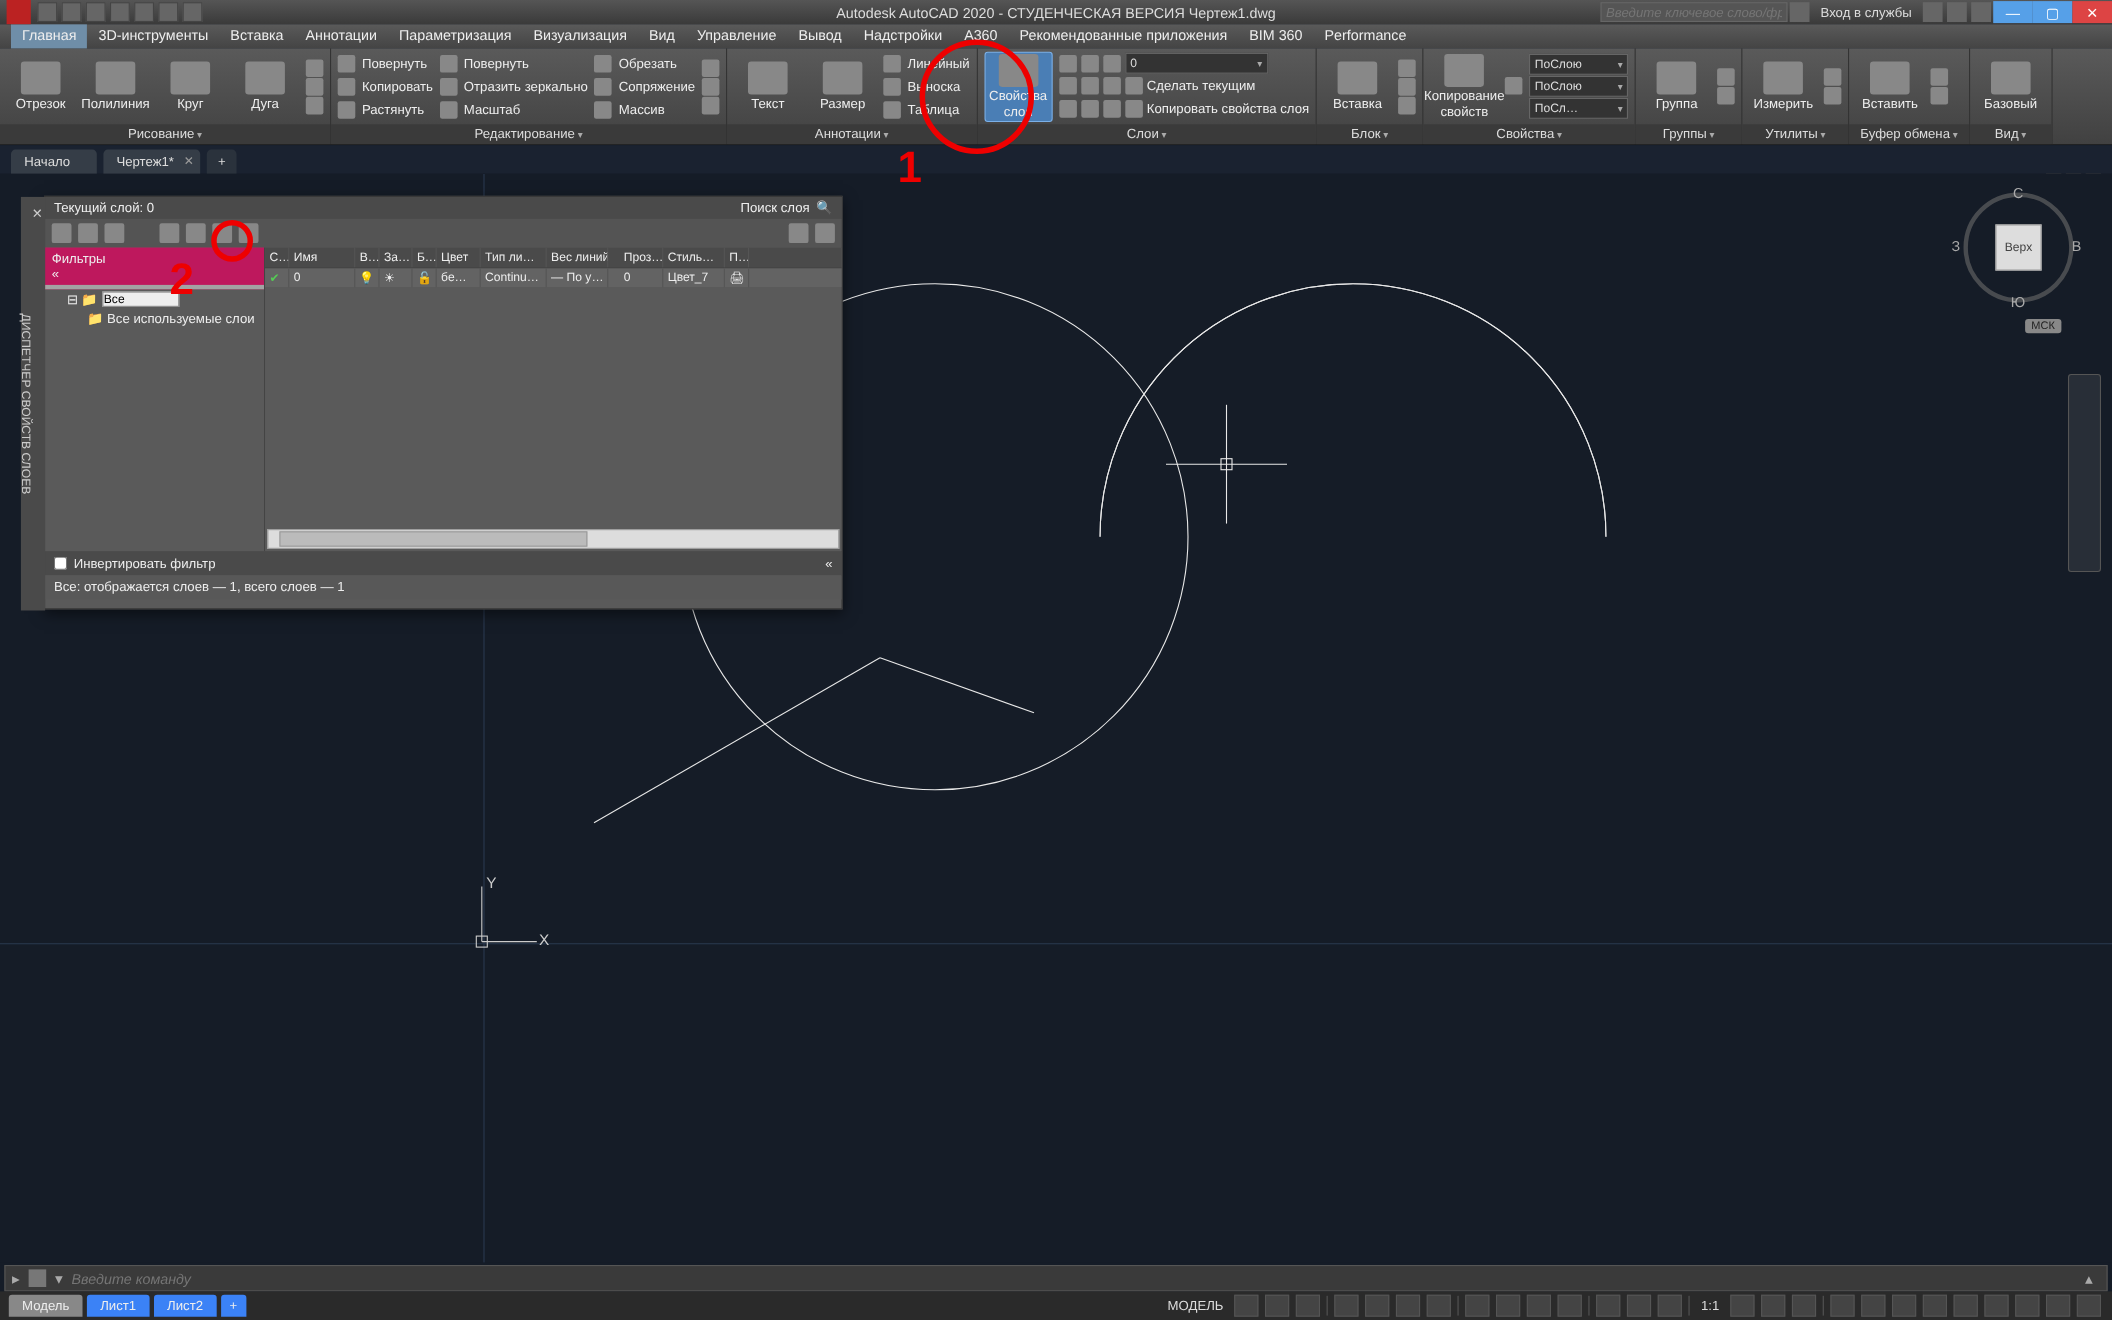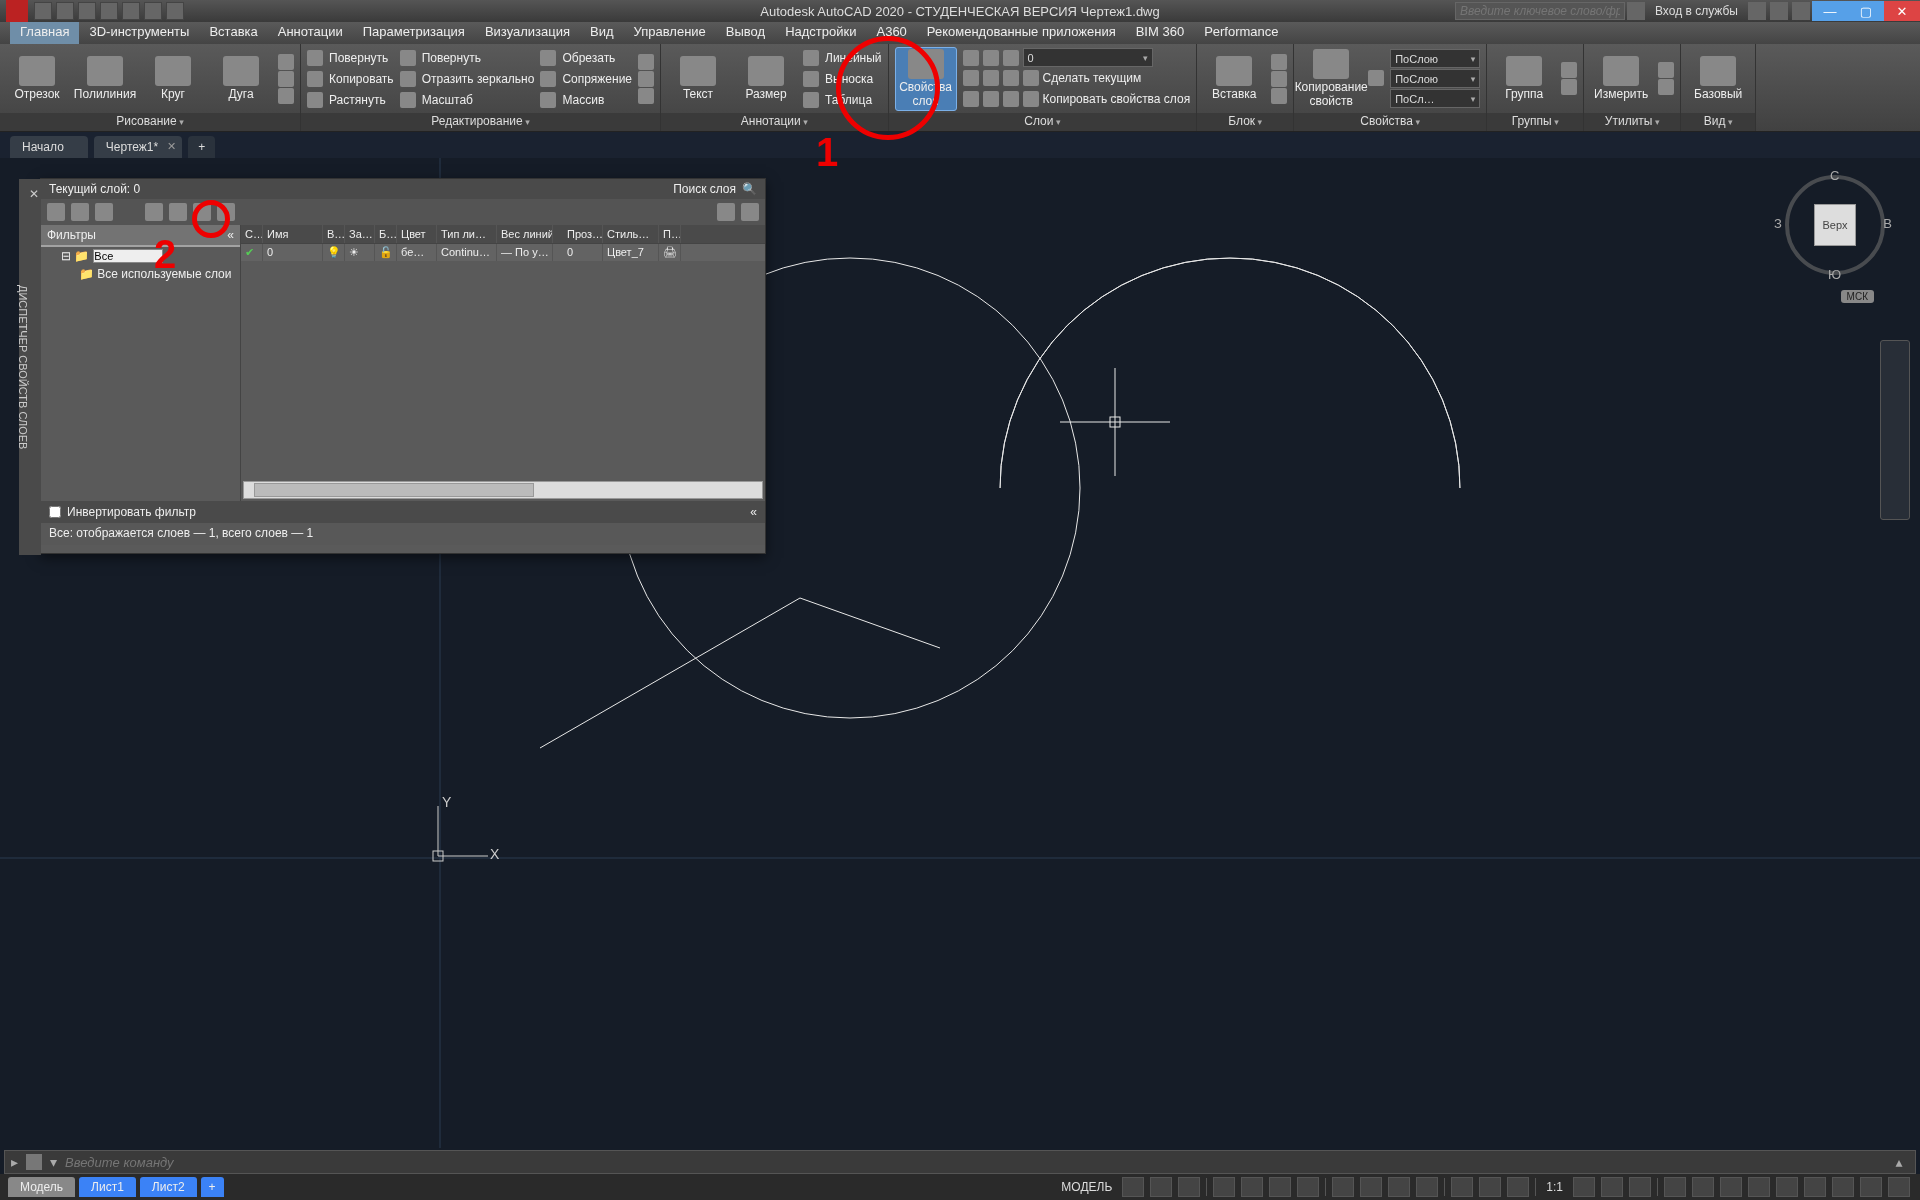--- a/index.html
+++ b/index.html
@@ -83,21 +83,21 @@
 .palette .side { position: absolute; left: -22px; top: 0; width: 22px; height: 376px; background: #4a4a4a; writing-mode: vertical-rl; text-align: center; font-size: 11px; color: #ccc; padding: 8px 2px; }
 .palette .side .clx { writing-mode: horizontal-tb; font-size: 12px; margin-bottom: 10px; cursor: pointer; }
 .palette .hdr { height: 20px; background: #4a4a4a; display: flex; align-items: center; padding: 0 8px; justify-content: space-between; }
 .palette .hdr .cur { font-size: 12px; color: #eee; }
 .palette .hdr .srch { color: #eee; font-size: 12px; display: flex; align-items: center; gap: 6px; }
 .palette .tbar { height: 26px; background: #545454; display: flex; align-items: center; padding: 0 6px; gap: 8px; justify-content: space-between; }
 .palette .tbar .grp { display: flex; gap: 6px; align-items: center; }
 .palette .tbar .tico { width: 18px; height: 18px; background: #888; border-radius: 2px; cursor: pointer; }
 .palette .body { display: flex; height: 276px; }
 .palette .filters { width: 200px; background: #5a5a5a; border-right: 1px solid #444; padding: 0; font-size: 12px; }
-.palette .filters .fhdr { background: #737373; padding: 3px 6px; font-size: 12px; color: #eee; border-bottom: 2px solid #a3a3a3; display: flex; justify-content: space-between; }
+.palette .filters .fhdr { background: #be185d; padding: 3px 6px; font-size: 12px; color: #eee; border-bottom: 4px solid #a3a3a3; display: flex; justify-content: space-between; flex-direction: column; }
 .palette .filters .fitem { padding: 2px 6px 2px 20px; color: #eee; display: flex; align-items: center; gap: 4px; }
 .palette .filters .fitem input { width: 70px; background: #eee; border: 1px solid #888; font-size: 11px; }
 .palette .filters .fitem2 { padding: 2px 6px 2px 38px; color: #eee; font-size: 12px; }
 .palette .list { flex: 1; background: #5a5a5a; display: flex; flex-direction: column; }
 .palette .list .lhdr { display: flex; background: #4a4a4a; font-size: 11px; color: #eee; border-bottom: 1px solid #444; }
 .palette .list .lhdr > div { padding: 3px 4px; border-right: 1px solid #555; overflow: hidden; white-space: nowrap; }
 .palette .list .lrow { display: flex; font-size: 11px; color: #eee; background: #636363; }
 .palette .list .lrow > div { padding: 2px 4px; border-right: 1px solid #555; overflow: hidden; white-space: nowrap; }
 .palette .list .lrow .chk { color: #5c5; }
 .palette .list .scrollarea { flex: 1; }
@@ -386,20 +386,33 @@
           <div class="lbl">Измерить</div>
         </div>
       <div class="smallstack">
         <div class="miniico"></div>
         <div class="miniico"></div>
       </div>
     </div>
     <div class="rpanel-title">Утилиты</div>
   </div>
 
+  <div class="rpanel">
+    <div class="rpanel-body">
+      <div class="bigbtn">
+          <div class="ico"></div>
+          <div class="lbl">Вставить</div>
+        </div>
+      <div class="smallstack">
+        <div class="miniico"></div>
+        <div class="miniico"></div>
+      </div>
+    </div>
+    <div class="rpanel-title">Буфер обмена</div>
+  </div>
 
   <div class="rpanel">
     <div class="rpanel-body">
       <div class="bigbtn">
           <div class="ico"></div>
           <div class="lbl">Базовый</div>
         </div>
     </div>
     <div class="rpanel-title">Вид</div>
   </div>

